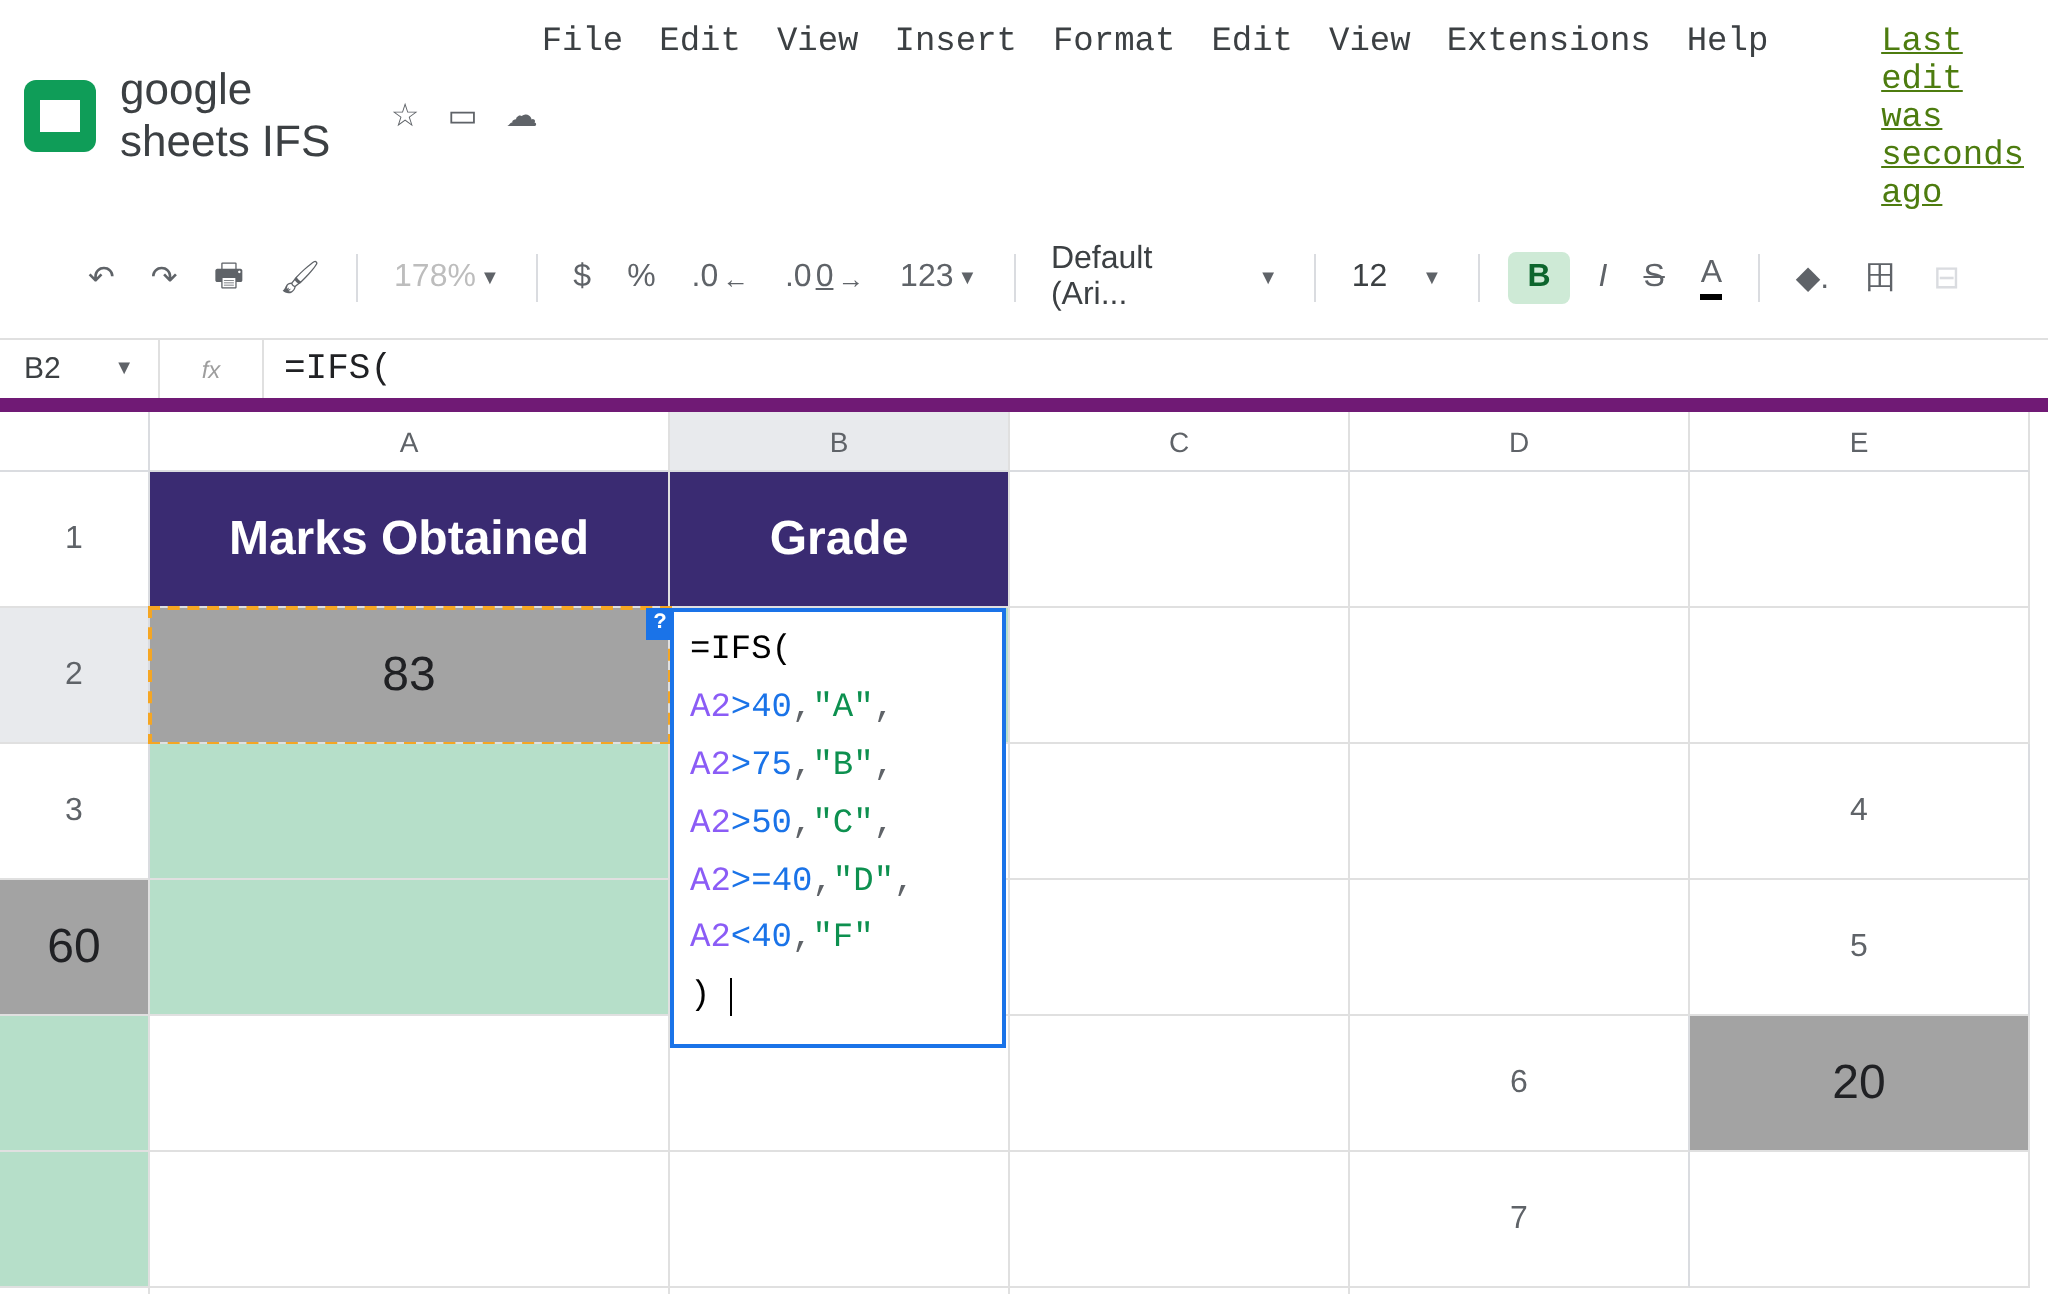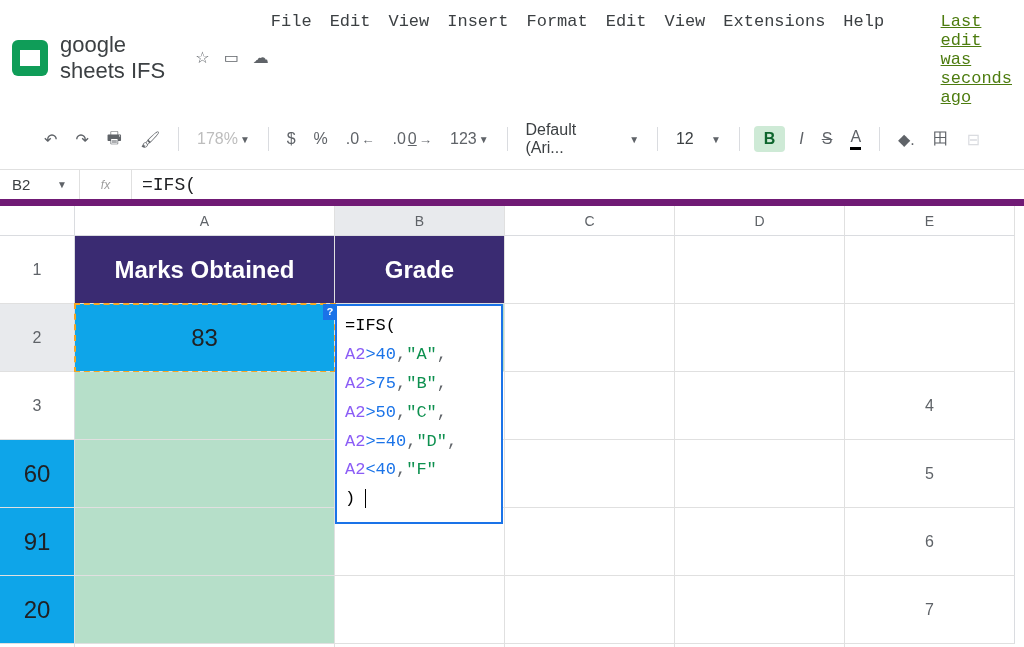--- a/index.html
+++ b/index.html
@@ -42,21 +42,21 @@
     .grid-wrap { position: relative; }
     .grid { display: grid; grid-template-columns: 75px 260px 170px 170px 170px 170px; grid-auto-rows: 30px; }
     .col-header { background: #fff; border-right: 1px solid #e0e0e0; border-bottom: 1px solid #dadce0; display: flex; align-items: center; justify-content: center; font-size: 14px; color: #5f6368; }
     .col-header.active { background: #e8eaed; }
     .row-header { background: #fff; border-right: 1px solid #dadce0; border-bottom: 1px solid #e0e0e0; display: flex; align-items: center; justify-content: center; font-size: 16px; color: #5f6368; }
     .row-header.active { background: #e8eaed; }
     .corner { background: #fff; border-right: 1px solid #dadce0; border-bottom: 1px solid #dadce0; }
     .cell { border-right: 1px solid #e0e0e0; border-bottom: 1px solid #e0e0e0; display: flex; align-items: center; justify-content: center; font-size: 24px; color: #202124; }
     .tall { height: 68px !important; }
     .hdr-cell { background: #3a2b72; color: #fff; font-weight: bold; font-size: 24px; }
-    .marks-cell { background: #0ea5e9; }
+    .marks-cell { background: #a3a3a3; }
     .grade-cell { background: #b6dfc9; }
     .row-data { grid-template-rows: 30px 68px 68px 68px 68px 68px 68px 30px; }
     
     
     .dashed-row { outline: 2px dashed #f5a623; outline-offset: -1px; }
     
     
     .formula-popup { position: absolute; top: 98px; left: 335px; width: 168px; background: #fff; border: 2px solid #1a73e8; font-family: 'Courier New', monospace; font-size: 17px; padding: 6px 8px 8px; line-height: 1.7; z-index: 10; }
     .formula-popup .help-badge { position: absolute; top: -2px; left: -14px; width: 14px; height: 16px; background: #1a73e8; color: #fff; font-size: 11px; font-weight: bold; display: flex; align-items: center; justify-content: center; }
     .tok-ref { color: #8b5cf6; }
@@ -182,21 +182,20 @@
     <div class="cell tall"></div>
 
     <div class="row-header tall">4</div>
     <div class="cell tall marks-cell">60</div>
     <div class="cell tall grade-cell"></div>
     <div class="cell tall"></div>
     <div class="cell tall"></div>
     <div class="cell tall"></div>
 
     <div class="row-header tall">5</div>
-    <div class="cell tall marks-cell">91</div>
     <div class="cell tall grade-cell"></div>
     <div class="cell tall"></div>
     <div class="cell tall"></div>
     <div class="cell tall"></div>
 
     <div class="row-header tall">6</div>
     <div class="cell tall marks-cell">20</div>
     <div class="cell tall grade-cell"></div>
     <div class="cell tall"></div>
     <div class="cell tall"></div>

